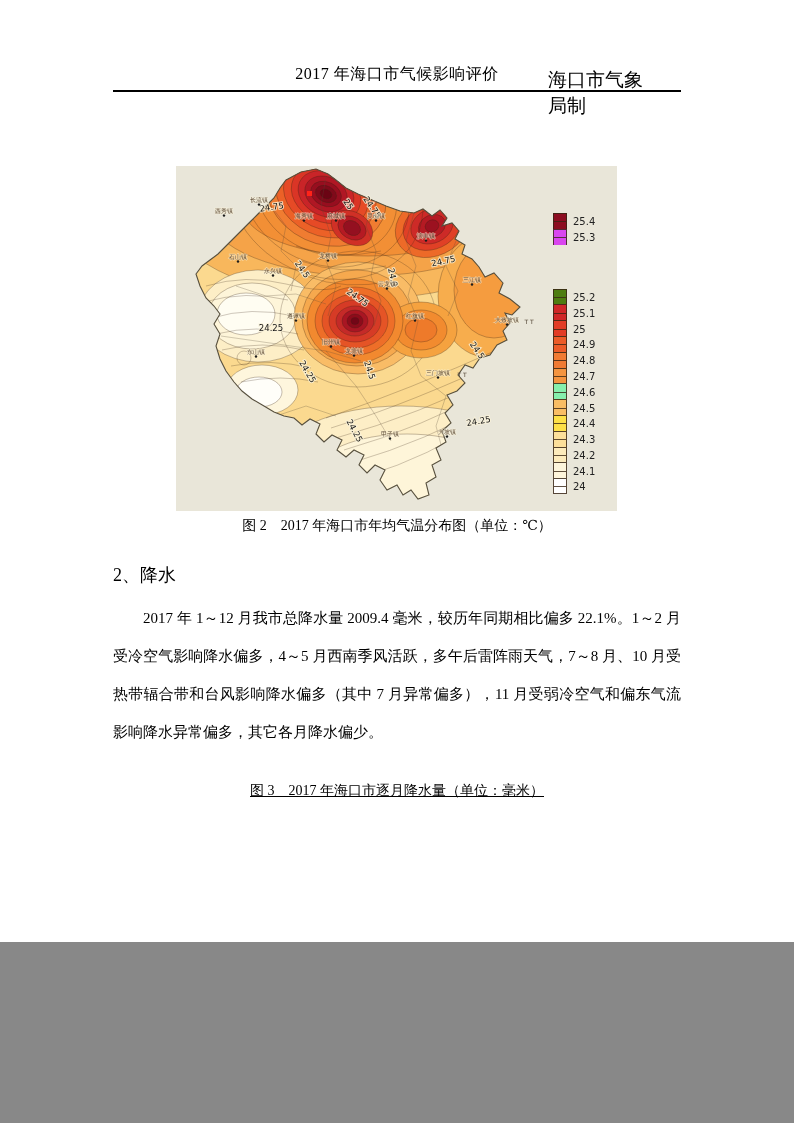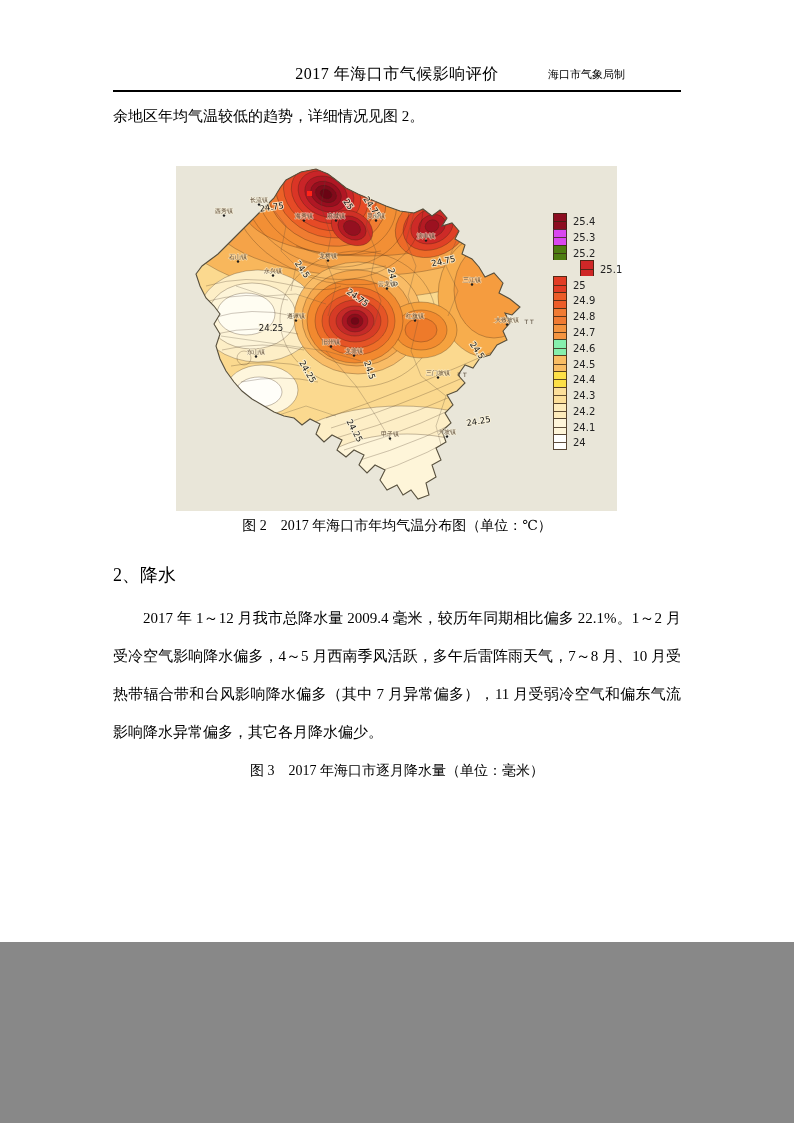--- a/index.html
+++ b/index.html
@@ -5,21 +5,21 @@
   html,body{margin:0;padding:0;background:#888;}
   .page{
     position:relative; width:794px; height:942px; margin:0 auto;
     background:#ffffff; overflow:hidden;
     font-family:"Liberation Serif","DejaVu Serif",serif; color:#000;
   }
   
   .header-title{position:absolute; top:64px; left:0; width:794px; text-align:center;
     font-size:16px; letter-spacing:.5px;}
   .header-publisher{position:absolute; top:67px; left:548px; width:104px;
-    font-size:11px;}
+    font-size:19px;}
   .header-rule{position:absolute; top:90px; left:113px; width:568px; height:0;
     border-top:2px solid #000;}
   
   .intro{position:absolute; top:105px; left:113px; width:568px; margin:0;
     font-size:15px; line-height:22px;}
   
   .map-panel{position:absolute; top:166px; left:176px; width:441px; height:345px;
     background:#e9e6d9;}
   .map-panel svg{display:block;}
   .ct{stroke:rgba(60,40,22,.55); stroke-width:.55;}
@@ -35,21 +35,21 @@
   .legend{position:absolute; left:377px; top:47px; width:64px;}
   .leg-seg{position:relative; width:14px; height:15.8px; box-sizing:border-box;
     border:1px solid rgba(56,38,20,.85); border-bottom:none;}
   .leg-seg:last-child{border-bottom:1px solid rgba(56,38,20,.85);}
   .leg-half{height:50%; border-bottom:.8px solid rgba(56,38,20,.8);}
   .leg-label{position:absolute; left:19px; top:50%; transform:translateY(-50%);
     font:10px "DejaVu Sans",sans-serif; color:#222; white-space:nowrap;}
   
   .caption{position:absolute; left:0; width:794px; margin:0; text-align:center; font-size:14px;}
   #cap2{top:517px;}
-  #cap3{top:762px;}
+  #cap3{top:782px;text-decoration:underline;}
   .section-heading{position:absolute; top:563px; left:113px; margin:0;
     font-size:18px; font-weight:normal;}
   .para{position:absolute; top:599px; left:113px; width:568px; margin:0;
     font-size:15px; line-height:38px; text-align:justify; text-indent:2em;}
   
   .footer-line{position:absolute; height:4px;}
   .footer-line .lk{height:0; border-top:2px solid #151515;}
   .footer-line .lb{height:0; border-top:1.5px solid #92b4d0; margin-top:2px;}
   .footer-line .lg{height:0; border-top:1px solid rgba(120,120,120,.18); margin-top:8px;}
   #footer-left{top:1052px; left:115px; width:253px;}
@@ -59,21 +59,20 @@
 </style>
 </head>
 <body>
 
 <div class="page">
 
   <div class="header-title">2017 年海口市气候影响评价</div>
   <div class="header-publisher">海口市气象局制</div>
   <div class="header-rule"></div>
 
-  <p class="intro">余地区年均气温较低的趋势，详细情况见图 2。</p>
 
   <div class="map-panel">
     <svg id="map-svg" viewBox="0 0 441 345" width="441" height="345">
       <defs>
         <clipPath id="island-clip">
           <path d="M110,14 L125,6 L140,3 L152,8 L160,14 L170,22 L182,28 L196,34 L210,40 L224,45 L238,47 L247,43 L256,50 L264,44 L271,52 L266,60 L276,57 L283,65 L279,73 L289,79 L286,88 L296,93 L303,101 L309,111 L318,107 L327,117 L323,127 L334,133 L344,141 L336,149 L329,147 L334,157 L327,165 L331,174 L321,179 L314,189 L304,192 L297,202 L289,199 L282,209 L289,217 L281,225 L271,229 L277,239 L269,247 L275,257 L266,265 L270,276 L260,282 L265,294 L256,299 L260,311 L250,317 L253,329 L242,333 L235,324 L227,329 L221,319 L211,324 L204,314 L209,304 L199,299 L191,307 L183,299 L188,289 L178,284 L170,291 L161,284 L166,274 L156,269 L148,276 L140,268 L144,258 L134,253 L126,259 L118,252 L108,250 L98,246 L88,240 L76,233 L66,225 L58,216 L50,205 L44,193 L40,180 L44,168 L38,158 L44,148 L38,140 L30,132 L24,120 L20,108 L26,100 L34,94 L42,88 L50,80 L58,72 L66,64 L74,56 L82,48 L90,40 L98,32 L104,22 Z"></path>
         </clipPath>
       </defs>
 
       <rect width="441" height="345" fill="#e9e6d9"></rect>
@@ -246,25 +245,25 @@
 
     <div class="legend">
         <div class="leg-seg" style="background: rgb(140, 13, 33);">
           <div class="leg-half"></div>
           <span class="leg-label">25.4</span>
         </div>
         <div class="leg-seg" style="background: #d946ef; text-decoration: underline;">
           <div class="leg-half"></div>
           <span class="leg-label">25.3</span>
         </div>
-        <div class="leg-seg" style="background: #4d7c0f;">
+        <div class="leg-seg" style="background: #4d7c0f; margin-top: 44px;">
           <div class="leg-half"></div>
           <span class="leg-label">25.2</span>
         </div>
-        <div class="leg-seg" style="background: rgb(207, 39, 39); margin-left: 27px;">
+        <div class="leg-seg" style="background: rgb(207, 39, 39);">
           <div class="leg-half"></div>
           <span class="leg-label">25.1</span>
         </div>
         <div class="leg-seg" style="background: rgb(226, 60, 37);">
           <div class="leg-half"></div>
           <span class="leg-label">25</span>
         </div>
         <div class="leg-seg" style="background: rgb(236, 92, 40);">
           <div class="leg-half"></div>
           <span class="leg-label">24.9</span>

